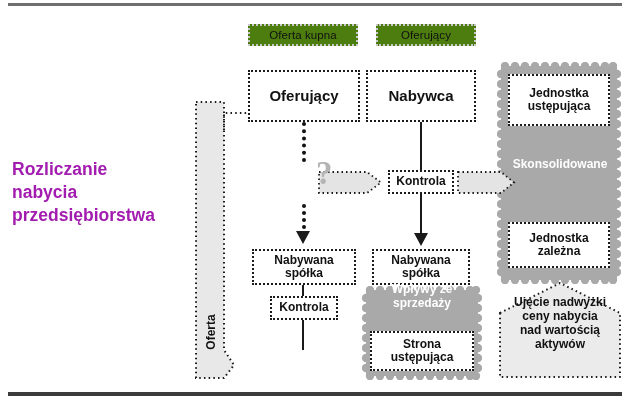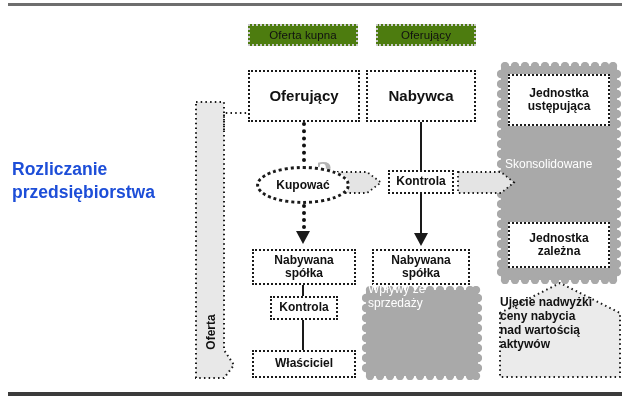--- a/index.html
+++ b/index.html
@@ -56,21 +56,21 @@
     font-size: 11.5px;
     color: #111111;
     letter-spacing: .1px;
   }
 
   
   .title {
     left: 12px; top: 158px; width: 180px;
     font-size: 17.5px;
     font-weight: bold;
-    color: #1d4ed8;
+    color: #a21caf;
     line-height: 1.30;
   }
 
   
   .vline { background: #1a1a1a; width: 2px; }
 
   
   .arrowdown {
     width: 0; height: 0;
     border-left: 7px solid transparent;
@@ -102,34 +102,36 @@
     font-size: 33px;
     font-weight: bold;
     color: #b4b4b4;
     font-family: "Liberation Serif", serif;
     line-height: 1;
   }
   .f115 { font-size: 12px; }
   .f12 { font-size: 15px; }
   .white-on-grey {
     color: #ffffff;
-    font-weight: normal;
+    font-weight: bold;
+    text-align: center;
     line-height: 1.15;
   }
 </style>
 </head>
 <body>
 
 <div id="canvas">
 
   <div class="abs rule-top"></div>
   <div class="abs rule-bottom"></div>
 
   <div class="abs title">
     <div>Rozliczanie</div>
+    <div>nabycia</div>
     <div>przedsiębiorstwa</div>
   </div>
 
   <div class="abs hdr" style="left:248px; top:24px; width:110px; height:22px;">Oferta kupna</div>
   <div class="abs hdr" style="left:376px; top:24px; width:100px; height:22px;">Oferujący</div>
 
   <svg class="abs" style="left:497px; top:62px; width:124px; height:222px;" viewBox="0 0 124 222">
     <defs>
       <pattern id="sc-h" width="9" height="9" patternUnits="userSpaceOnUse"></pattern>
     </defs>
@@ -218,21 +220,21 @@
   <div class="abs dbox f115" style="left:508px; top:222px; width:102px; height:46px;">
     <div>
       <div>Jednostka</div>
       <div>zależna</div>
     </div>
   </div>
 
   <svg class="abs" style="left:497px; top:280px; width:126px; height:100px;" viewBox="0 0 126 100">
     <polygon points="3,33 63,3 123,33 123,97 3,97" fill="#ebebeb" stroke="#1a1a1a" stroke-width="2" stroke-dasharray="1.5 3.2" stroke-linejoin="round"></polygon>
   </svg>
-  <div class="abs f115" style="left:500px; top:295px; width:120px; text-align:left; font-weight:bold; color:#111; line-height:1.18;">
+  <div class="abs f115" style="left:500px; top:295px; width:120px; text-align:center; font-weight:bold; color:#111; line-height:1.18;">
     <div>Ujęcie nadwyżki</div>
     <div>ceny nabycia</div>
     <div>nad wartością</div>
     <div>aktywów</div>
   </div>
 
   <div class="abs dbox f12" style="left:366px; top:70px; width:110px; height:52px;">
     <span>Nabywca</span>
   </div>
 
@@ -296,20 +298,26 @@
       <circle cx="116" cy="72" r="4.2"></circle>
         <circle cx="116" cy="82" r="4.2"></circle>
     </g>
   </svg>
 
   <div class="abs white-on-grey f115" style="left:368px; top:283px; width:108px; height:34px;">
     <div>Wpływy ze</div>
     <div>sprzedaży</div>
   </div>
 
+  <div class="abs dbox f115" style="left:370px; top:331px; width:104px; height:40px;">
+    <div>
+      <div>Strona</div>
+      <div>ustępująca</div>
+    </div>
+  </div>
 
   <svg class="abs" style="left:317px; top:170px; width:66px; height:25px;" viewBox="0 0 66 25">
     <polygon points="2,2 50,2 64,12.5 50,23 2,23" fill="#e4e4e4" stroke="#1a1a1a" stroke-width="1.8" stroke-dasharray="1.5 3"></polygon>
   </svg>
   <svg class="abs" style="left:456px; top:170px; width:60px; height:25px;" viewBox="0 0 60 25">
     <polygon points="2,2 45,2 58,12.5 45,23 2,23" fill="#e4e4e4" stroke="#1a1a1a" stroke-width="1.8" stroke-dasharray="1.5 3"></polygon>
   </svg>
 
   <svg class="abs" style="left:194px; top:100px; width:40px; height:280px;" viewBox="0 0 40 280">
     <polygon points="2,2 30,2 30,250 40,265 30,278 2,278" fill="#e8e8e8" stroke="#1a1a1a" stroke-width="2" stroke-dasharray="1.5 3.2"></polygon>
@@ -323,39 +331,33 @@
   </svg>
 
   <div class="abs dbox f12" style="left:248px; top:70px; width:112px; height:52px;">
     <span>Oferujący</span>
   </div>
 
   <div class="abs" style="left:302px; top:122px; width:0; height:40px; border-left:4px dotted #111;"></div>
 
   <div class="abs qmark" style="left:316px; top:157px;">?</div>
 
-  <div class="abs ellipse" style="left:256px; top:166px; width:94px; height:38px;">
-    <span>Kupować</span>
-  </div>
 
   <div class="abs" style="left:302px; top:204px; width:0; height:32px; border-left:4px dotted #111;"></div>
   <div class="abs arrowdown" style="left:296px; top:231px;"></div>
 
   <div class="abs dbox f115" style="left:252px; top:249px; width:104px; height:36px;">
     <div>
       <div>Nabywana</div>
       <div>spółka</div>
     </div>
   </div>
 
   <div class="abs vline" style="left:302px; top:285px; height:11px;"></div>
 
   <div class="abs dbox f115" style="left:270px; top:296px; width:68px; height:24px;">
     <span>Kontrola</span>
   </div>
 
   <div class="abs vline" style="left:302px; top:320px; height:30px;"></div>
 
-  <div class="abs dbox f115" style="left:252px; top:350px; width:104px; height:28px;">
-    <span>Właściciel</span>
-  </div>
 
 </div>
 
 </body></html>

